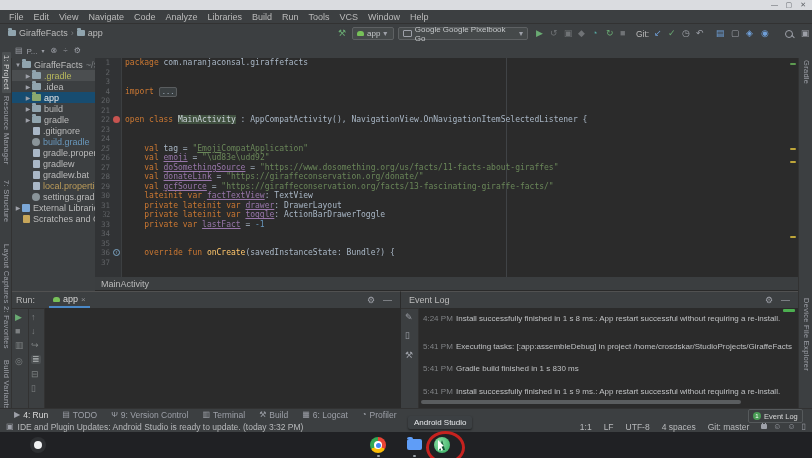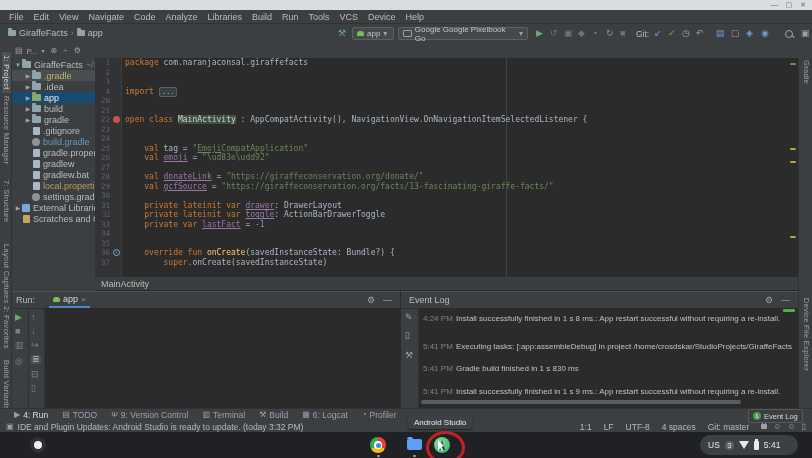--- a/index.html
+++ b/index.html
@@ -184,21 +184,21 @@
       <span class="menu-item">Edit</span>
       <span class="menu-item">View</span>
       <span class="menu-item">Navigate</span>
       <span class="menu-item">Code</span>
       <span class="menu-item">Analyze</span>
       <span class="menu-item">Libraries</span>
       <span class="menu-item">Build</span>
       <span class="menu-item">Run</span>
       <span class="menu-item">Tools</span>
       <span class="menu-item">VCS</span>
-      <span class="menu-item">Device</span>
+      <span class="menu-item">Window</span>
       <span class="menu-item">Help</span>
     </div>
 
   <div class="abs navbar">
     <div class="crumbs">
       <span class="mini-folder"></span>
       <span>GiraffeFacts</span>
       <span style="color:#7a7d80">›</span>
       <span class="mini-folder"></span>
       <span>app</span>
@@ -377,29 +377,30 @@
       <div class="eline" style="top: 9.52px;"><span class="code"></span></div>
       <div class="eline" style="top: 19.04px;"><span class="code"></span></div>
       <div class="eline" style="top: 28.56px;"><span class="code"><span class="c-kw">import </span><span class="c-fold">...</span></span></div>
       <div class="eline" style="top: 38.08px;"><span class="code"></span></div>
       <div class="eline" style="top: 47.6px;"><span class="code"></span></div>
       <div class="eline" style="top: 57.12px;"><span class="code"><span class="c-kw">open class </span><span class="c-hl">MainActivity</span><span class="c-pl"> : AppCompatActivity(), NavigationView.OnNavigationItemSelectedListener {</span></span></div>
       <div class="eline" style="top: 66.64px;"><span class="code"></span></div>
       <div class="eline" style="top: 76.16px;"><span class="code"></span></div>
       <div class="eline" style="top: 85.68px;"><span class="code"><span class="c-pl">    </span><span class="c-kw">val </span><span class="c-pl">tag = </span><span class="c-str">"</span><span class="c-stru">Emoji</span><span class="c-str">CompatApplication"</span></span></div>
       <div class="eline" style="top: 95.2px;"><span class="code"><span class="c-pl">    </span><span class="c-kw">val </span><span class="c-fld">emoji</span><span class="c-pl"> = </span><span class="c-str">"\ud83e\udd92"</span></span></div>
+      <div class="eline" style="top: 104.72px;"><span class="code"><span class="c-pl">    </span><span class="c-kw">val </span><span class="c-fld">doSomethingSource</span><span class="c-pl"> = </span><span class="c-str">"https://www.dosomething.org/us/facts/11-facts-about-giraffes"</span></span></div>
       <div class="eline" style="top: 114.24px;"><span class="code"><span class="c-pl">    </span><span class="c-kw">val </span><span class="c-fld">donateLink</span><span class="c-pl"> = </span><span class="c-str">"https://giraffeconservation.org/donate/"</span></span></div>
       <div class="eline" style="top: 123.76px;"><span class="code"><span class="c-pl">    </span><span class="c-kw">val </span><span class="c-fld">gcfSource</span><span class="c-pl"> = </span><span class="c-str">"https://giraffeconservation.org/facts/13-fascinating-giraffe-facts/"</span></span></div>
+      <div class="eline" style="top: 133.28px;"><span class="code"><span class="c-pl">    </span><span class="c-kw">lateinit var </span><span class="c-fld">factTextView</span><span class="c-pl">: TextView</span></span></div>
       <div class="eline" style="top: 142.8px;"><span class="code"><span class="c-pl">    </span><span class="c-kw">private lateinit var </span><span class="c-fld">drawer</span><span class="c-pl">: DrawerLayout</span></span></div>
       <div class="eline" style="top: 152.32px;"><span class="code"><span class="c-pl">    </span><span class="c-kw">private lateinit var </span><span class="c-fld">toggle</span><span class="c-pl">: ActionBarDrawerToggle</span></span></div>
       <div class="eline" style="top: 161.84px;"><span class="code"><span class="c-pl">    </span><span class="c-kw">private var </span><span class="c-fld">lastFact</span><span class="c-pl"> = </span><span class="c-num">-1</span></span></div>
       <div class="eline" style="top: 171.36px;"><span class="code"></span></div>
       <div class="eline" style="top: 180.88px;"><span class="code"></span></div>
       <div class="eline" style="top: 190.4px;"><span class="code"><span class="c-pl">    </span><span class="c-kw">override fun </span><span class="c-fn">onCreate</span><span class="c-pl">(savedInstanceState: Bundle?) {</span></span></div>
-      <div class="eline" style="top: 199.92px;"><span class="code"><span class="c-pl">        </span><span class="c-kw">super</span><span class="c-pl">.onCreate(savedInstanceState)</span></span></div>
       <div class="eline" style="top: 209.44px;"><span class="code"></span></div>
     </div>
 
   <div class="abs stripe-mark" style="left:790px;top:63px;background:#5d9b50;"></div>
   <div class="abs stripe-mark" style="left:790px;top:148px;background:#bea539;"></div>
   <div class="abs stripe-mark" style="left:790px;top:161px;background:#bea539;"></div>
   <div class="abs stripe-mark" style="left:790px;top:236px;background:#bea539;"></div>
 
   <div class="abs crumbbar">
     <span>MainActivity</span>
@@ -522,23 +523,16 @@
     <span>Android Studio</span>
   </div>
 
   <div class="abs shelf">
     <div class="launcher"></div>
     <div class="chrome-ico"></div>
     <div class="files-ico"></div>
     <div class="as-ico"></div>
     <div class="appdot" style="left:377px;"></div>
     <div class="appdot" style="left:413px;"></div>
-    <div class="tray">
-      <span class="lang">US</span>
-      <span class="badge">3</span>
-      <span class="wifi"></span>
-      <span class="batt"></span>
-      <span class="time">5:41</span>
-    </div>
   </div>
   <div class="abs redcircle"></div>
   <div class="abs cursor"></div>
 </div>
 
 </body></html>

